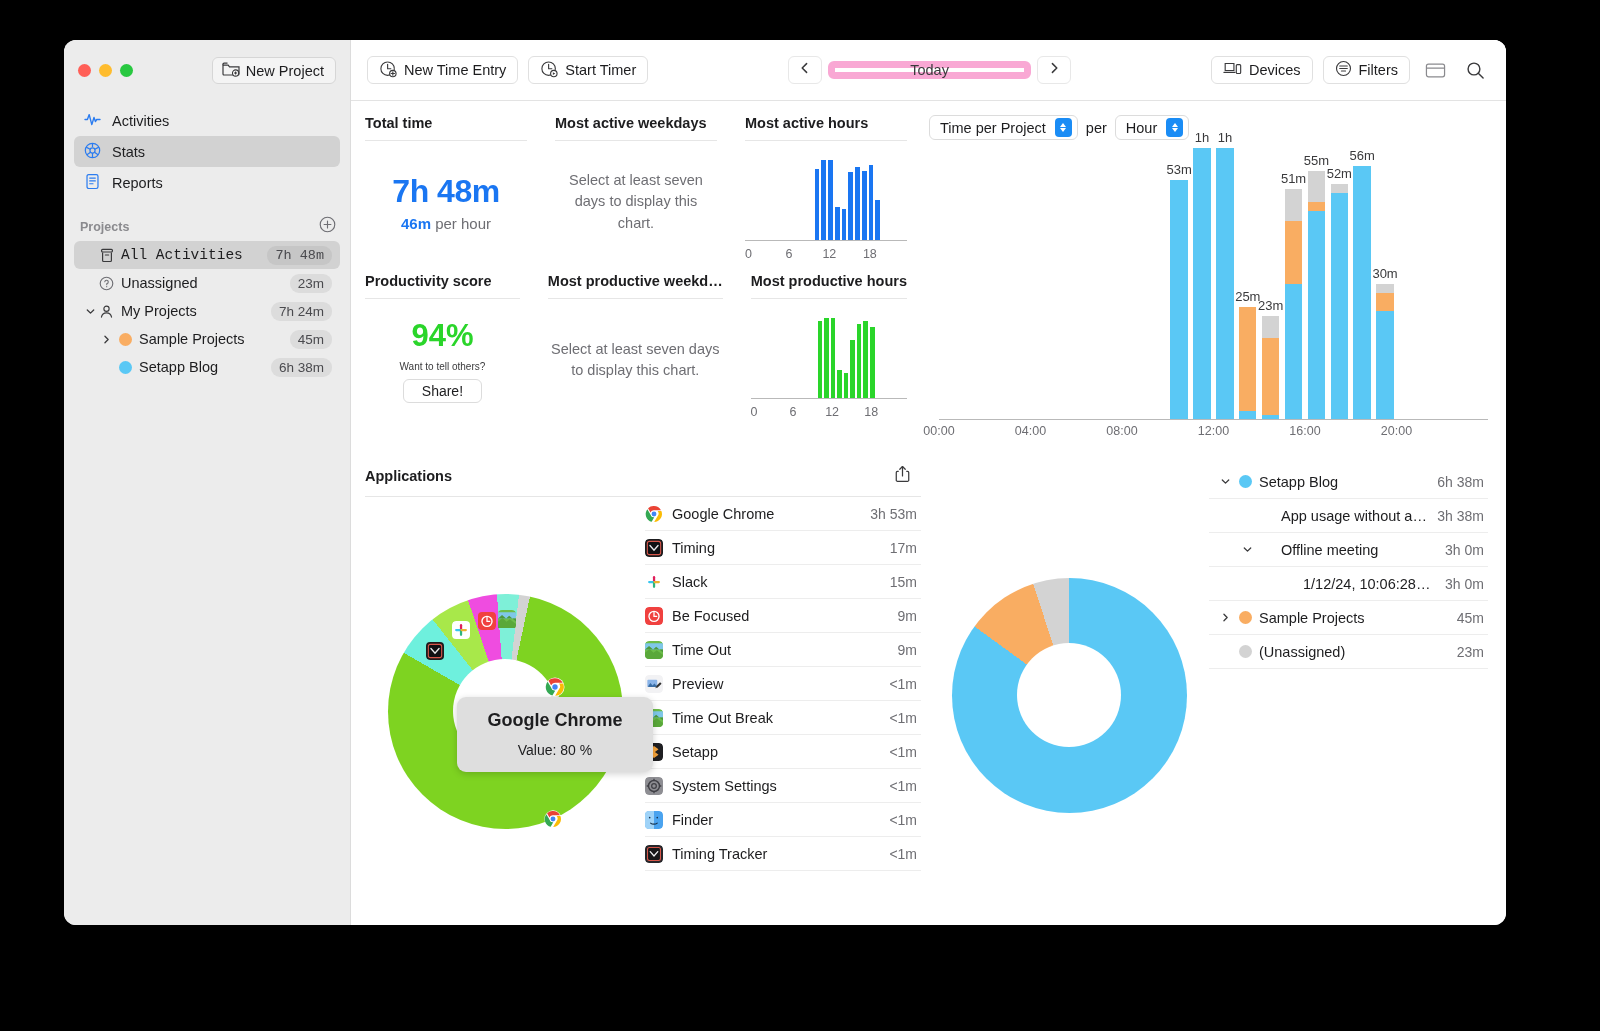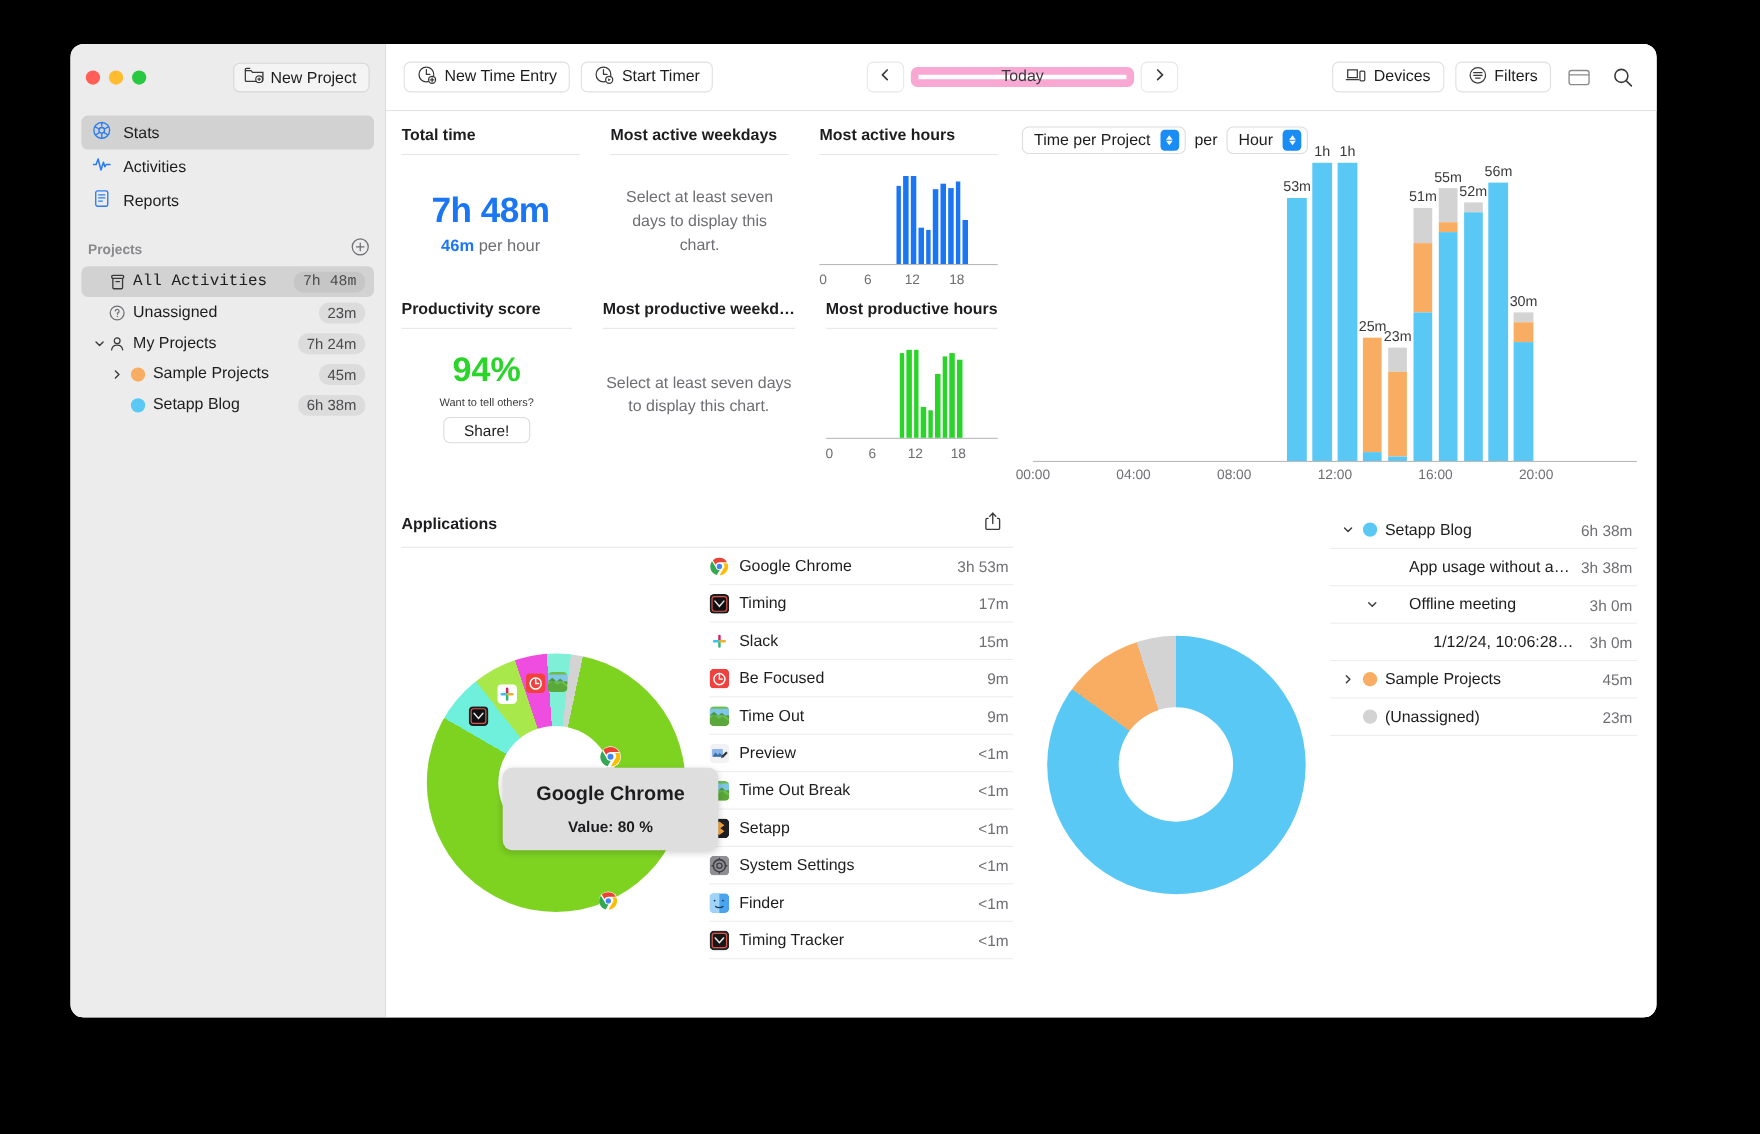--- a/index.html
+++ b/index.html
@@ -220,21 +220,21 @@
 
   
   .tooltip {
     position: absolute; width: 196px;
     background: #dedede; border-radius: 9px;
     padding: 13px 10px 14px 10px; text-align: center;
     box-shadow: 0 2px 7px rgba(0,0,0,0.18);
     z-index: 20;
   }
   .tooltip .tt-title { font-size: 18px; font-weight: 700; color: #1d1d1f; }
-  .tooltip .tt-val { font-size: 14px; color: #1d1d1f; margin-top: 11px; font-weight: bold; }
+  .tooltip .tt-val { font-size: 14px; color: #1d1d1f; margin-top: 11px; }
   .tt-tail {
     position: absolute; left: 50%; top: -7px; margin-left: -8px;
     width: 16px; height: 14px; background: #dedede;
     clip-path: polygon(50% 0, 100% 100%, 0 100%);
   }
   .tt-chrome {
     position: absolute; left: 50%; top: -20px; margin-left: -10px;
     width: 20px; height: 20px; z-index: 21;
   }
 </style>
@@ -257,37 +257,37 @@
             <path d="M1 3.2V2.2a1 1 0 0 1 1-1h3.5"></path>
             <circle cx="13.6" cy="11" r="3.1" fill="#fff" stroke="#3a3a3c" stroke-width="1.1"></circle>
             <path d="M13.6 9.4v3.2M12 11h3.2" stroke-width="1.1"></path>
           </svg>
         </span>
         <span>New Project</span>
       </div>
     </div>
 
     <div class="sb-nav">
+      <div class="nav-item">
+        <span>
+          <svg width="17" height="17" viewBox="0 0 17 17" fill="none" stroke="#2b7cf0" stroke-width="1.4" stroke-linecap="round" stroke-linejoin="round">
+            <path d="M1 8.5h2.4L5.2 3.6l2.6 10L10 6.5l1.4 4 1.3-2h3.3"></path>
+          </svg>
+        </span>
+        <span>Activities</span>
+      </div>
       <div class="nav-item selected">
         <span>
           <svg width="17" height="17" viewBox="0 0 18 18" fill="none" stroke="#2b7cf0" stroke-width="1.3">
             <circle cx="9" cy="9" r="7.6"></circle>
             <circle cx="9" cy="9" r="2.7"></circle>
             <path d="M9 1.4v3.9M9 11.7v4.9M2.2 5.4l4.4 2.3M15.8 5.4l-4.4 2.3M3.1 13.5l3.8-2.6M14.9 13.5l-3.8-2.6"></path>
           </svg>
         </span>
         <span>Stats</span>
-      </div>
-      <div class="nav-item">
-        <span>
-          <svg width="17" height="17" viewBox="0 0 17 17" fill="none" stroke="#2b7cf0" stroke-width="1.4" stroke-linecap="round" stroke-linejoin="round">
-            <path d="M1 8.5h2.4L5.2 3.6l2.6 10L10 6.5l1.4 4 1.3-2h3.3"></path>
-          </svg>
-        </span>
-        <span>Activities</span>
       </div>
       <div class="nav-item">
         <span>
           <svg width="17" height="17" viewBox="0 0 16 18" fill="none" stroke="#2b7cf0" stroke-width="1.3">
             <rect x="2.2" y="1.6" width="11.6" height="14.8" rx="1.8"></rect>
             <path d="M5 5.4h6M5 8.4h6M5 11.4h3.6" stroke-width="1.2" stroke-linecap="round"></path>
           </svg>
         </span>
         <span>Reports</span>
       </div>

